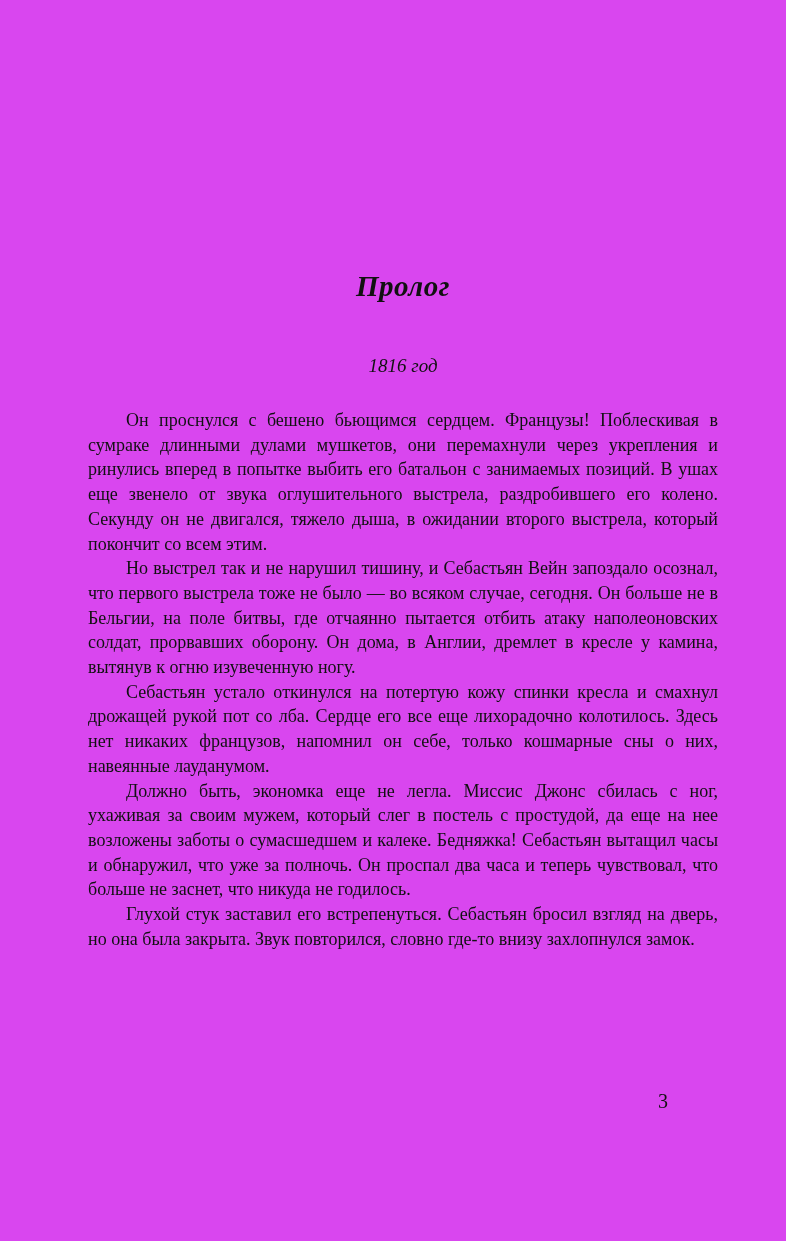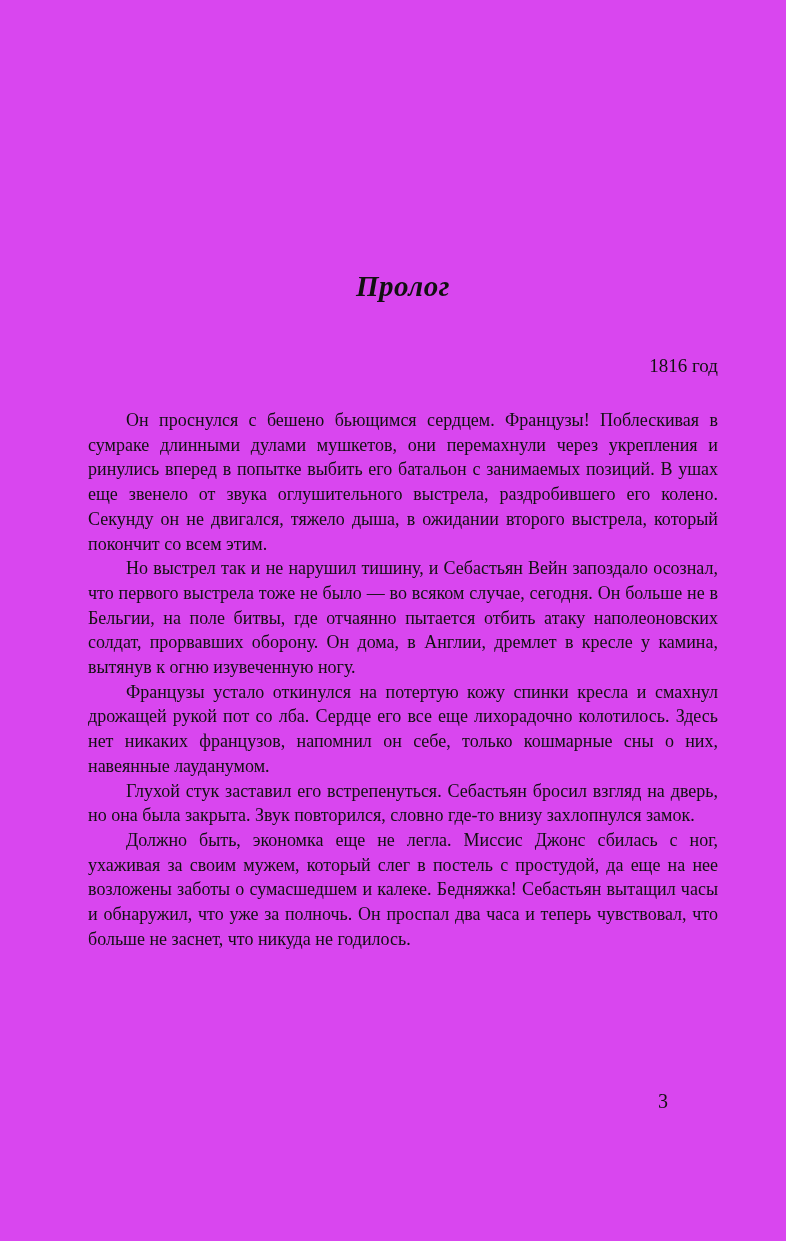--- a/index.html
+++ b/index.html
@@ -24,22 +24,23 @@
     text-align: center;
     font-family: "Liberation Serif", "DejaVu Serif", serif;
     font-size: 29px;
     font-weight: bold;
     font-style: italic;
     letter-spacing: 0.5px;
     color: #111111;
   }
   .date-subheading {
     margin-top: 52px;
-    text-align: right;
+    text-align: center;
     font-size: 19px;
+    font-style: italic;
     color: #111111;
   }
   .body-text {
     margin-top: 31px;
     font-size: 18px;
     line-height: 24.7px;
     text-align: justify;
     hyphens: auto;
     -webkit-hyphens: auto;
     color: #111111;
@@ -60,19 +61,19 @@
 <body>
 
 <div class="book-page">
   <h1 class="chapter-heading">Пролог</h1>
 
   <div class="date-subheading">1816 год</div>
 
   <div class="body-text">
     <p>Он проснулся с бешено бьющимся сердцем. Французы! Поблескивая в сумраке длинными дулами мушкетов, они перемахнули через укрепления и ринулись вперед в попытке выбить его батальон с занимаемых позиций. В ушах еще звенело от звука оглушительного выстрела, раздробившего его колено. Секунду он не двигался, тяжело дыша, в ожидании второго выстрела, который покончит со всем этим.</p>
     <p>Но выстрел так и не нарушил тишину, и Себастьян Вейн запоздало осознал, что первого выстрела тоже не было — во всяком случае, сегодня. Он больше не в Бельгии, на поле битвы, где отчаянно пытается отбить атаку наполеоновских солдат, прорвавших оборону. Он дома, в Англии, дремлет в кресле у камина, вытянув к огню изувеченную ногу.</p>
-    <p>Французы устало откинулся на потертую кожу спинки кресла и смахнул дрожащей рукой пот со лба. Сердце его все еще лихорадочно колотилось. Здесь нет никаких французов, напомнил он себе, только кошмарные сны о них, навеянные лауданумом.</p>
+    <p>Себастьян устало откинулся на потертую кожу спинки кресла и смахнул дрожащей рукой пот со лба. Сердце его все еще лихорадочно колотилось. Здесь нет никаких французов, напомнил он себе, только кошмарные сны о них, навеянные лауданумом.</p>
+    <p>Должно быть, экономка еще не легла. Миссис Джонс сбилась с ног, ухаживая за своим мужем, который слег в постель с простудой, да еще на нее возложены заботы о сумасшедшем и калеке. Бедняжка! Себастьян вытащил часы и обнаружил, что уже за полночь. Он проспал два часа и теперь чувствовал, что больше не заснет, что никуда не годилось.</p>
     <p>Глухой стук заставил его встрепенуться. Себастьян бросил взгляд на дверь, но она была закрыта. Звук повторился, словно где-то внизу захлопнулся замок.</p>
-    <p>Должно быть, экономка еще не легла. Миссис Джонс сбилась с ног, ухаживая за своим мужем, который слег в постель с простудой, да еще на нее возложены заботы о сумасшедшем и калеке. Бедняжка! Себастьян вытащил часы и обнаружил, что уже за полночь. Он проспал два часа и теперь чувствовал, что больше не заснет, что никуда не годилось.</p>
   </div>
 
   <div class="page-number">3</div>
 </div>
 
 </body></html>

